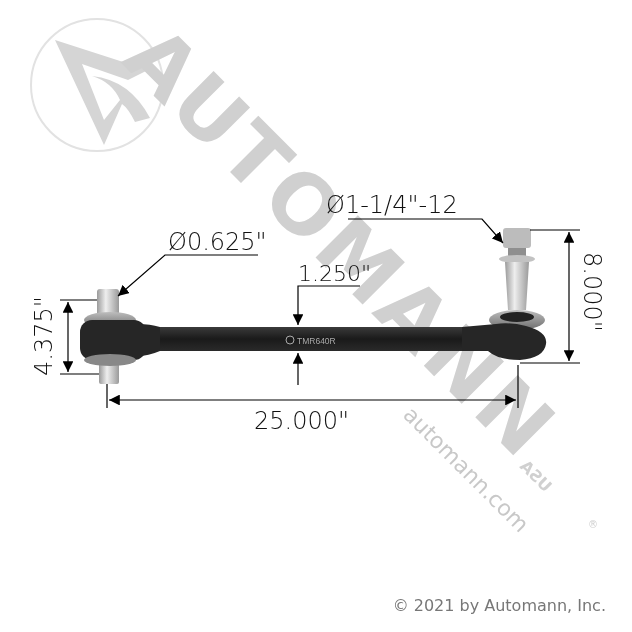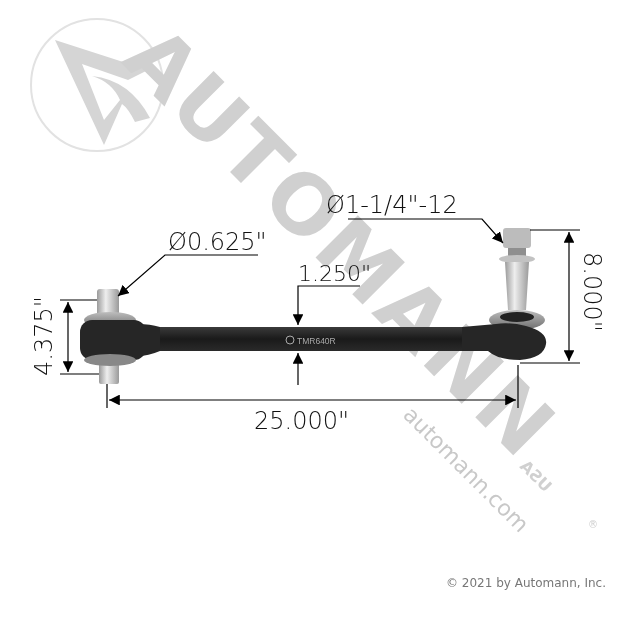--- a/index.html
+++ b/index.html
@@ -1,20 +1,20 @@
 <!DOCTYPE html>
 <html><head>
 <meta charset="utf-8">
 <style>
   html, body { margin: 0; padding: 0; background: #ffffff; }
   body { width: 632px; height: 632px; position: relative; overflow: hidden; font-family: "DejaVu Sans", sans-serif; }
   #canvas { position: absolute; left: 0; top: 0; width: 632px; height: 632px; }
   .dim-text { font-family: "DejaVu Sans", sans-serif; fill: #111111; font-weight: 300; }
   .wm-text { font-family: "DejaVu Sans", sans-serif; fill: #d0d0d0; font-weight: bold; }
-  .copyright { position: absolute; right: 26px; top: 576px; font-family: "DejaVu Sans", sans-serif; font-size: 12px; color: #777777; }
+  .copyright { position: absolute; right: 26px; top: 596px; font-family: "DejaVu Sans", sans-serif; font-size: 16px; color: #777777; }
 </style>
 </head>
 <body>
 
 <svg id="canvas" viewBox="0 0 632 632" xmlns="http://www.w3.org/2000/svg">
   <defs>
     <marker id="arr" viewBox="0 0 10 10" refX="10" refY="5" markerWidth="9" markerHeight="9" orient="auto-start-reverse">
       <path d="M0,0 L10,5 L0,10 z" fill="#000"></path>
     </marker>
     <linearGradient id="pinGrad" x1="0" x2="1" y1="0" y2="0">

